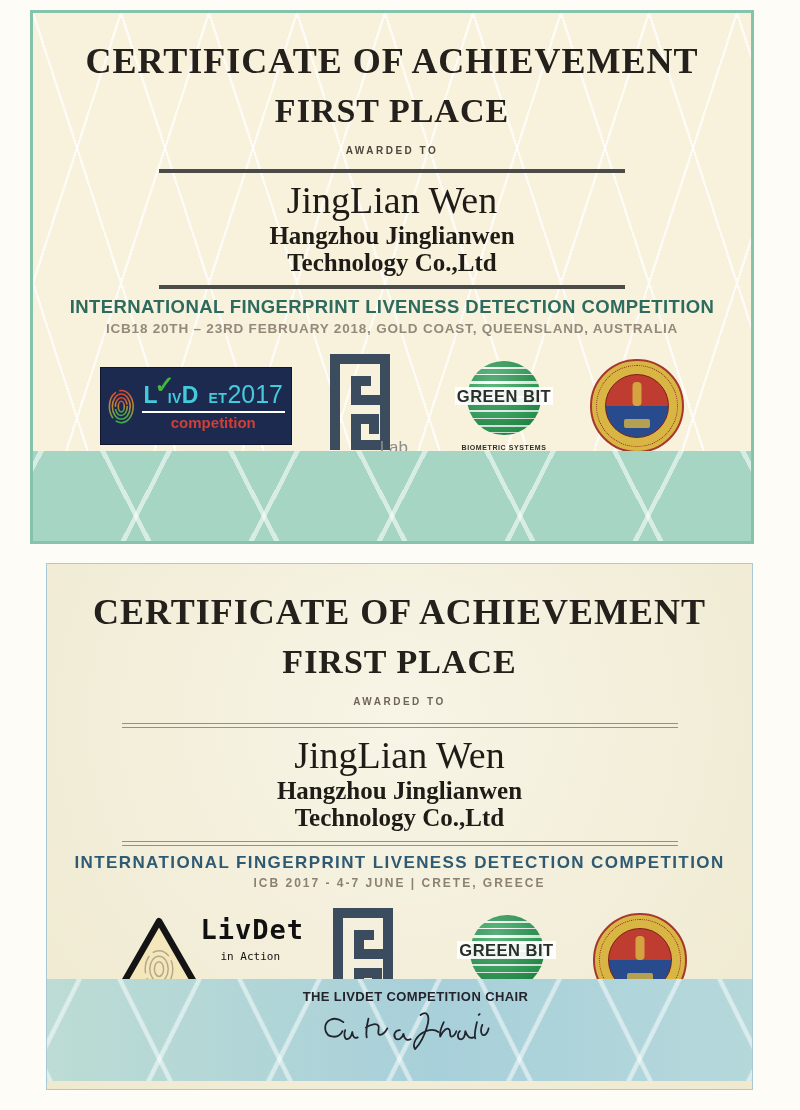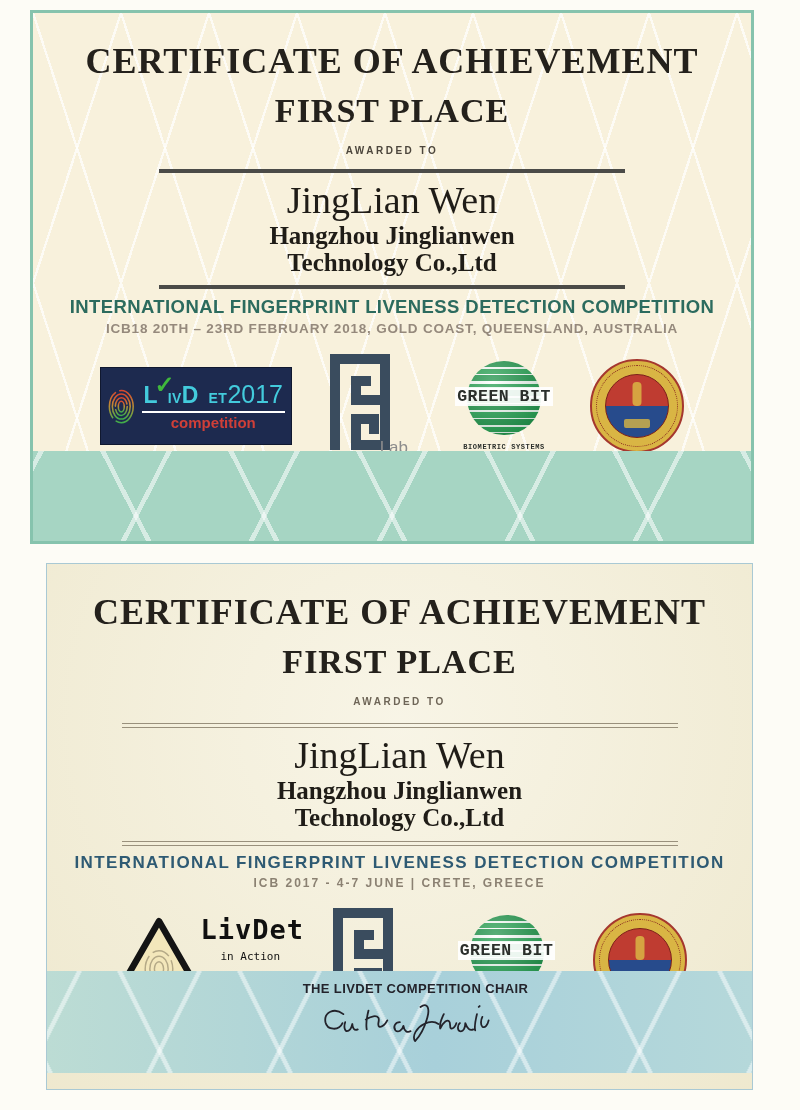--- a/index.html
+++ b/index.html
@@ -32,21 +32,21 @@
   }
 
   
   #cert2{
     left:46px;top:563px;width:707px;height:527px;
     border:1px solid #a9c9d4;
     background-color:#f4efd9;
     background-image:radial-gradient(circle at 50% 30%, rgba(255,255,255,.35), rgba(214,204,160,.18));
   }
   #cert2 .band{
-    position:absolute;left:0;right:0;bottom:16px;height:102px;
+    position:absolute;left:0;right:0;bottom:8px;height:102px;
     background-image:
       linear-gradient(to bottom right, rgba(255,255,255,0) 49%, rgba(255,255,255,.5) 49%, rgba(255,255,255,.5) 51%, rgba(255,255,255,0) 51%),
       linear-gradient(to bottom left , rgba(255,255,255,0) 49%, rgba(255,255,255,.5) 49%, rgba(255,255,255,.5) 51%, rgba(255,255,255,0) 51%),
       linear-gradient(90deg,#bcdcd4,#a8d0da 55%,#b5d8da);
     background-size:120px 240px,120px 240px,100% 100%;
     background-position:center -40px,center -40px,0 0;
     padding-top:10px;box-sizing:border-box;padding-left:32px;
   }
 
   
@@ -76,21 +76,21 @@
   .lv-b{font-size:23px;} .lv-s{font-size:14px;letter-spacing:.5px;margin-left:10px;} .lv-y{font-size:25px;font-weight:normal;}
   .lv-check{position:absolute;left:13px;top:-9px;color:#3fb83c;font-size:24px;font-weight:bold;}
   .lv-sub{margin-top:1px;font-family:"Liberation Sans",sans-serif;font-weight:bold;font-size:15px;color:#cf3f38;}
 
   
   .pralab{position:relative;width:100px;height:104px;}
   .pralab svg{position:absolute;left:8px;top:0;}
   .pra-lab-label{position:absolute;right:10px;bottom:0;font-family:"Liberation Sans",sans-serif;font-size:17px;color:#8c8c8c;}
 
   
-  .greenbit{position:relative;width:120px;height:90px;font-family:Liberation Mono, monospace;}
+  .greenbit{position:relative;width:120px;height:90px;font-family:Liberation Sans, sans-serif;}
   .gb-globe{position:absolute;left:23px;top:0;width:74px;height:74px;border-radius:50%;
     background-image:
       radial-gradient(circle at 35% 28%, rgba(255,255,255,.3), rgba(0,70,25,.28)),
       repeating-linear-gradient(180deg,#128c3f 0 6px,#ffffff 6px 8px,#1a9a48 8px 13px,#ffffff 13px 14.5px);}
   .gb-title{position:absolute;left:0;right:0;top:26px;font-weight:bold;font-size:16.5px;letter-spacing:.5px;color:#2b2f2b;}
   .gb-title span{background:rgba(255,255,255,.9);padding:0 2px;}
   .gb-sub{position:absolute;left:0;right:0;bottom:0;font-weight:bold;font-size:7px;letter-spacing:.6px;color:#2b2f2b;}
 
   
   .seal{position:relative;width:94px;height:94px;border-radius:50%;

